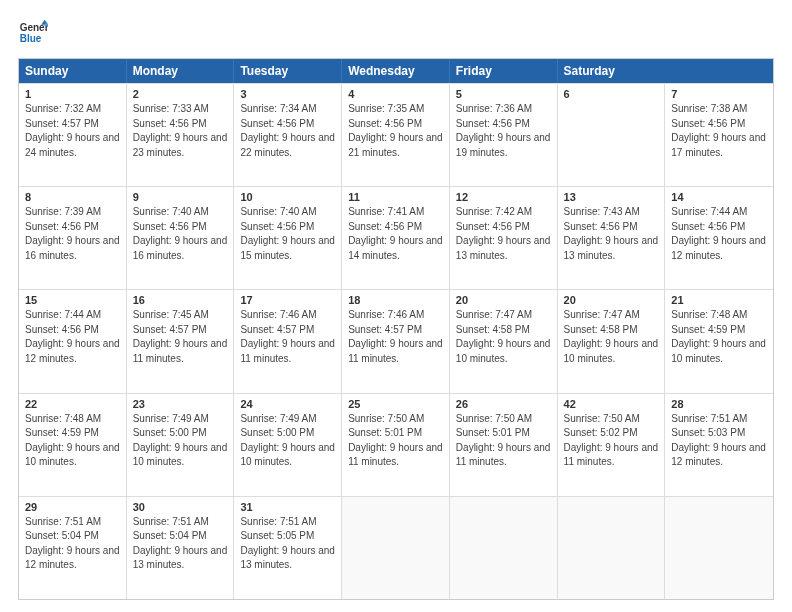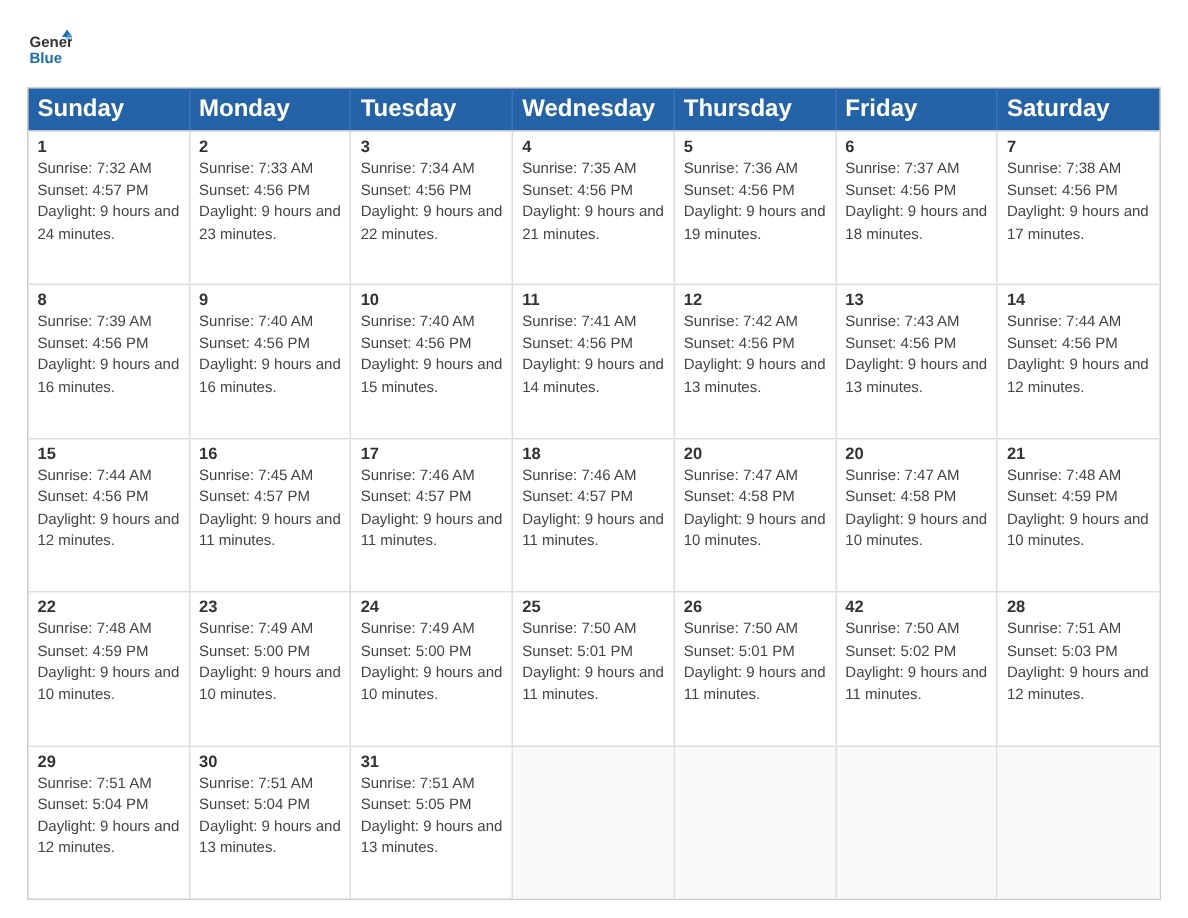--- a/index.html
+++ b/index.html
@@ -51,21 +51,21 @@
       flex-direction: column;
       border: 1px solid #ccc;
     }
     .cal-header {
       display: grid;
       grid-template-columns: repeat(7, 1fr);
       background: #2563a8;
     }
     .cal-header-cell {
       color: #fff;
-      font-size: 16px;
+      font-size: 12px;
       font-weight: bold;
       padding: 5px 6px;
       text-align: left;
       border-right: 1px solid #3a74bc;
     }
     .cal-header-cell:last-child { border-right: none; }
     .cal-body {
       flex: 1;
       display: grid;
       grid-template-rows: repeat(5, 1fr);
@@ -114,21 +114,20 @@
       <div class="subtitle"></div>
     </div>
   </div>
 
   <div class="calendar">
     <div class="cal-header">
     <div class="cal-header-cell">Sunday</div>
         <div class="cal-header-cell">Monday</div>
         <div class="cal-header-cell">Tuesday</div>
         <div class="cal-header-cell">Wednesday</div>
-        <div class="cal-header-cell">Thursday</div>
         <div class="cal-header-cell">Friday</div>
         <div class="cal-header-cell">Saturday</div>
       </div>
     <div class="cal-body">
     <div class="cal-row">
           <div class="cal-cell">
             <span class="day-num">1</span>
             <div class="info">Sunrise: 7:32 AM
 Sunset: 4:57 PM
 Daylight: 9 hours
@@ -157,24 +156,20 @@
           </div>
           <div class="cal-cell">
             <span class="day-num">5</span>
             <div class="info">Sunrise: 7:36 AM
 Sunset: 4:56 PM
 Daylight: 9 hours
 and 19 minutes.</div>
           </div>
           <div class="cal-cell">
             <span class="day-num">6</span>
-            <div class="info">Sunrise: 7:37 AM
-Sunset: 4:56 PM
-Daylight: 9 hours
-and 18 minutes.</div>
           </div>
           <div class="cal-cell">
             <span class="day-num">7</span>
             <div class="info">Sunrise: 7:38 AM
 Sunset: 4:56 PM
 Daylight: 9 hours
 and 17 minutes.</div>
           </div>
         </div>
         <div class="cal-row">

